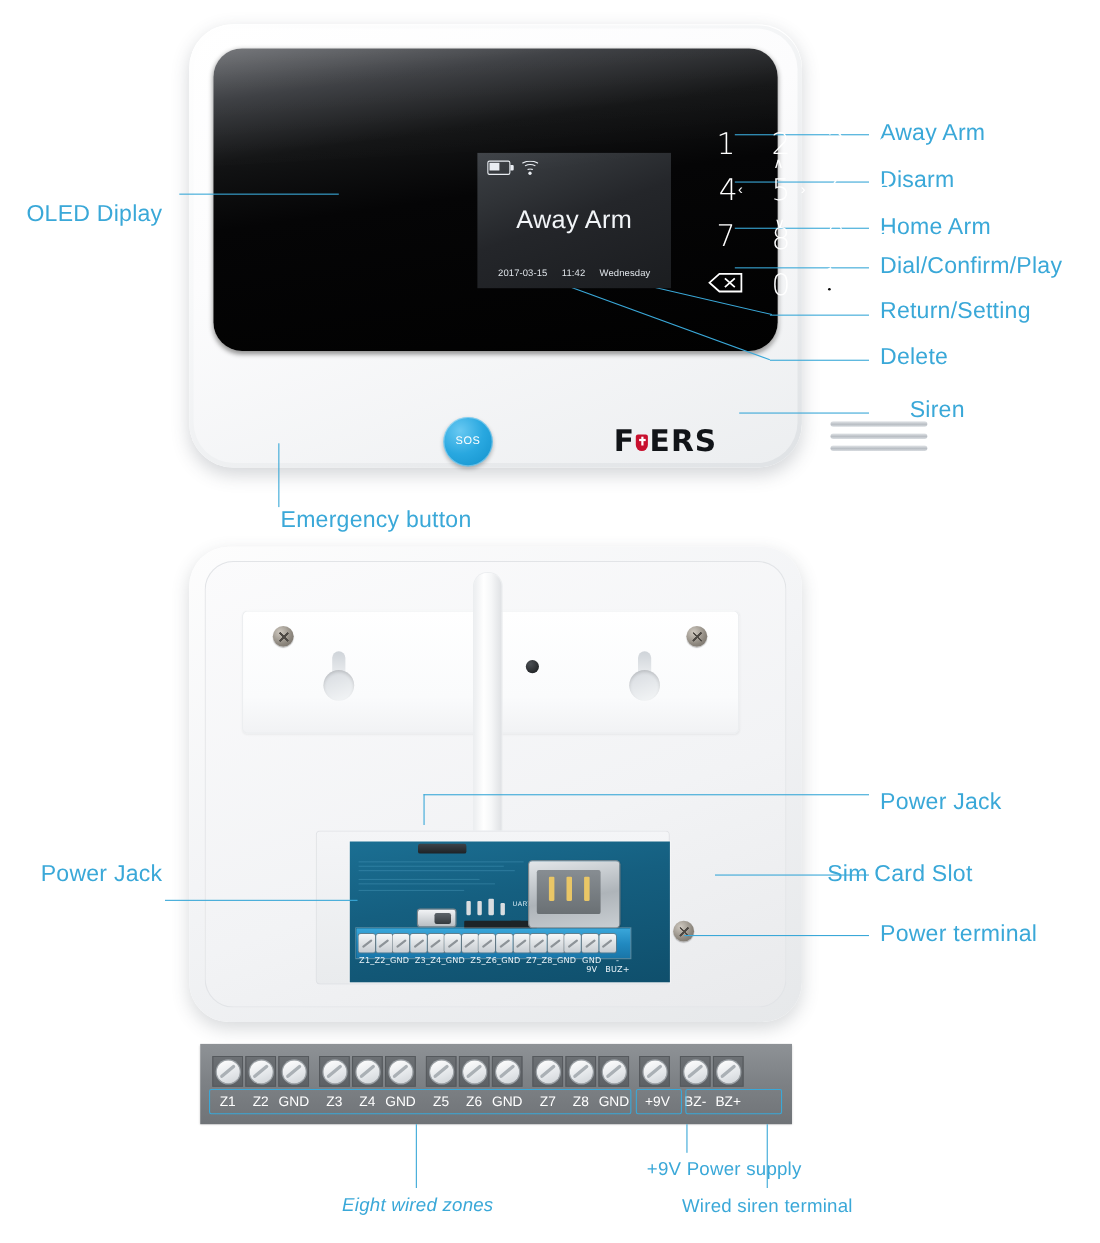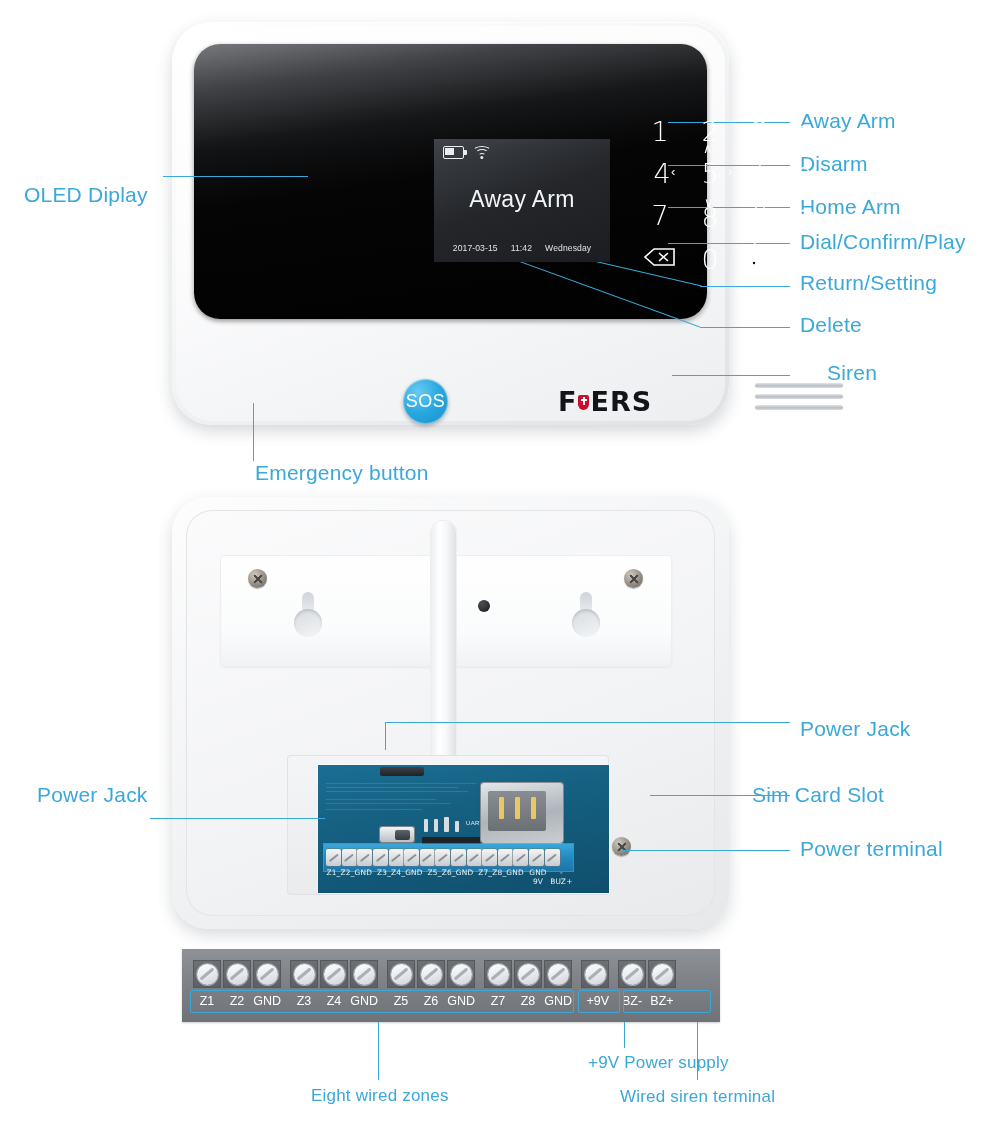--- a/index.html
+++ b/index.html
@@ -96,21 +96,21 @@
   .shield:after{content:"";position:absolute;left:4.3px;top:2px;width:2.4px;height:8px;background:#fff;}
   .shield:before{content:"";position:absolute;left:2.2px;top:4.2px;width:6.8px;height:2.2px;background:#fff;}
   .siren-grille{position:absolute;left:583px;top:361px;width:88px;z-index:6;}
   .siren-grille i{display:block;height:5px;margin-bottom:6px;border-radius:3px;
     background:linear-gradient(180deg,#e3e6e9,#b9bec4 55%,#d9dde1);
     box-shadow:0 1px 0 rgba(255,255,255,.9);}
   .sos{
     position:absolute;left:231px;top:357px;width:45px;height:45px;border-radius:50%;z-index:6;
     background:radial-gradient(circle at 34% 28%,#69c9f2 0%,#29a8e0 48%,#1190cb 100%);
     box-shadow:0 2px 4px rgba(0,0,0,.28), 0 0 0 1px rgba(255,255,255,.35) inset;
-    color:#fff;font-size:18px;letter-spacing:.5px;display:flex;align-items:center;justify-content:center;
+    color:#fff;font-size:10px;letter-spacing:.5px;display:flex;align-items:center;justify-content:center;
   }
 
   
   .back-device{
     position:absolute;left:172px;top:497px;width:557px;height:432px;border-radius:36px;
     background:linear-gradient(155deg,#fdfdfd 0%,#f3f4f6 45%,#e6e8ea 100%);
     box-shadow:0 6px 16px rgba(60,70,80,.20);
   }
   .back-inner{
     position:absolute;left:14px;top:13px;right:14px;bottom:13px;border-radius:26px;
@@ -509,21 +509,21 @@
       <span class="blabel">BZ-</span>
       <span class="blabel">BZ+</span>
     </div>
 
     <div class="lbox" style="left:8px;width:382px;"></div>
     <div class="lbox" style="left:396px;width:40px;"></div>
     <div class="lbox" style="left:441px;width:86px;"></div>
   </div>
 
   <div class="lead v" style="left:378px;top:1022px;height:58px;"></div>
-  <div class="callout small" style="left:311px;top:1085px;">Eight wired zones</div>
+  <div class="callout small" style="left:311px;top:1085px;font-style:italic;">Eight wired zones</div>
 
   <div class="lead v" style="left:624px;top:1022px;height:26px;"></div>
   <div class="callout small" style="left:588px;top:1052px;">+9V Power supply</div>
 
   <div class="lead v" style="left:697px;top:1022px;height:58px;"></div>
   <div class="callout small" style="left:620px;top:1086px;">Wired siren terminal</div>
 
 </div>
 
 </body></html>

